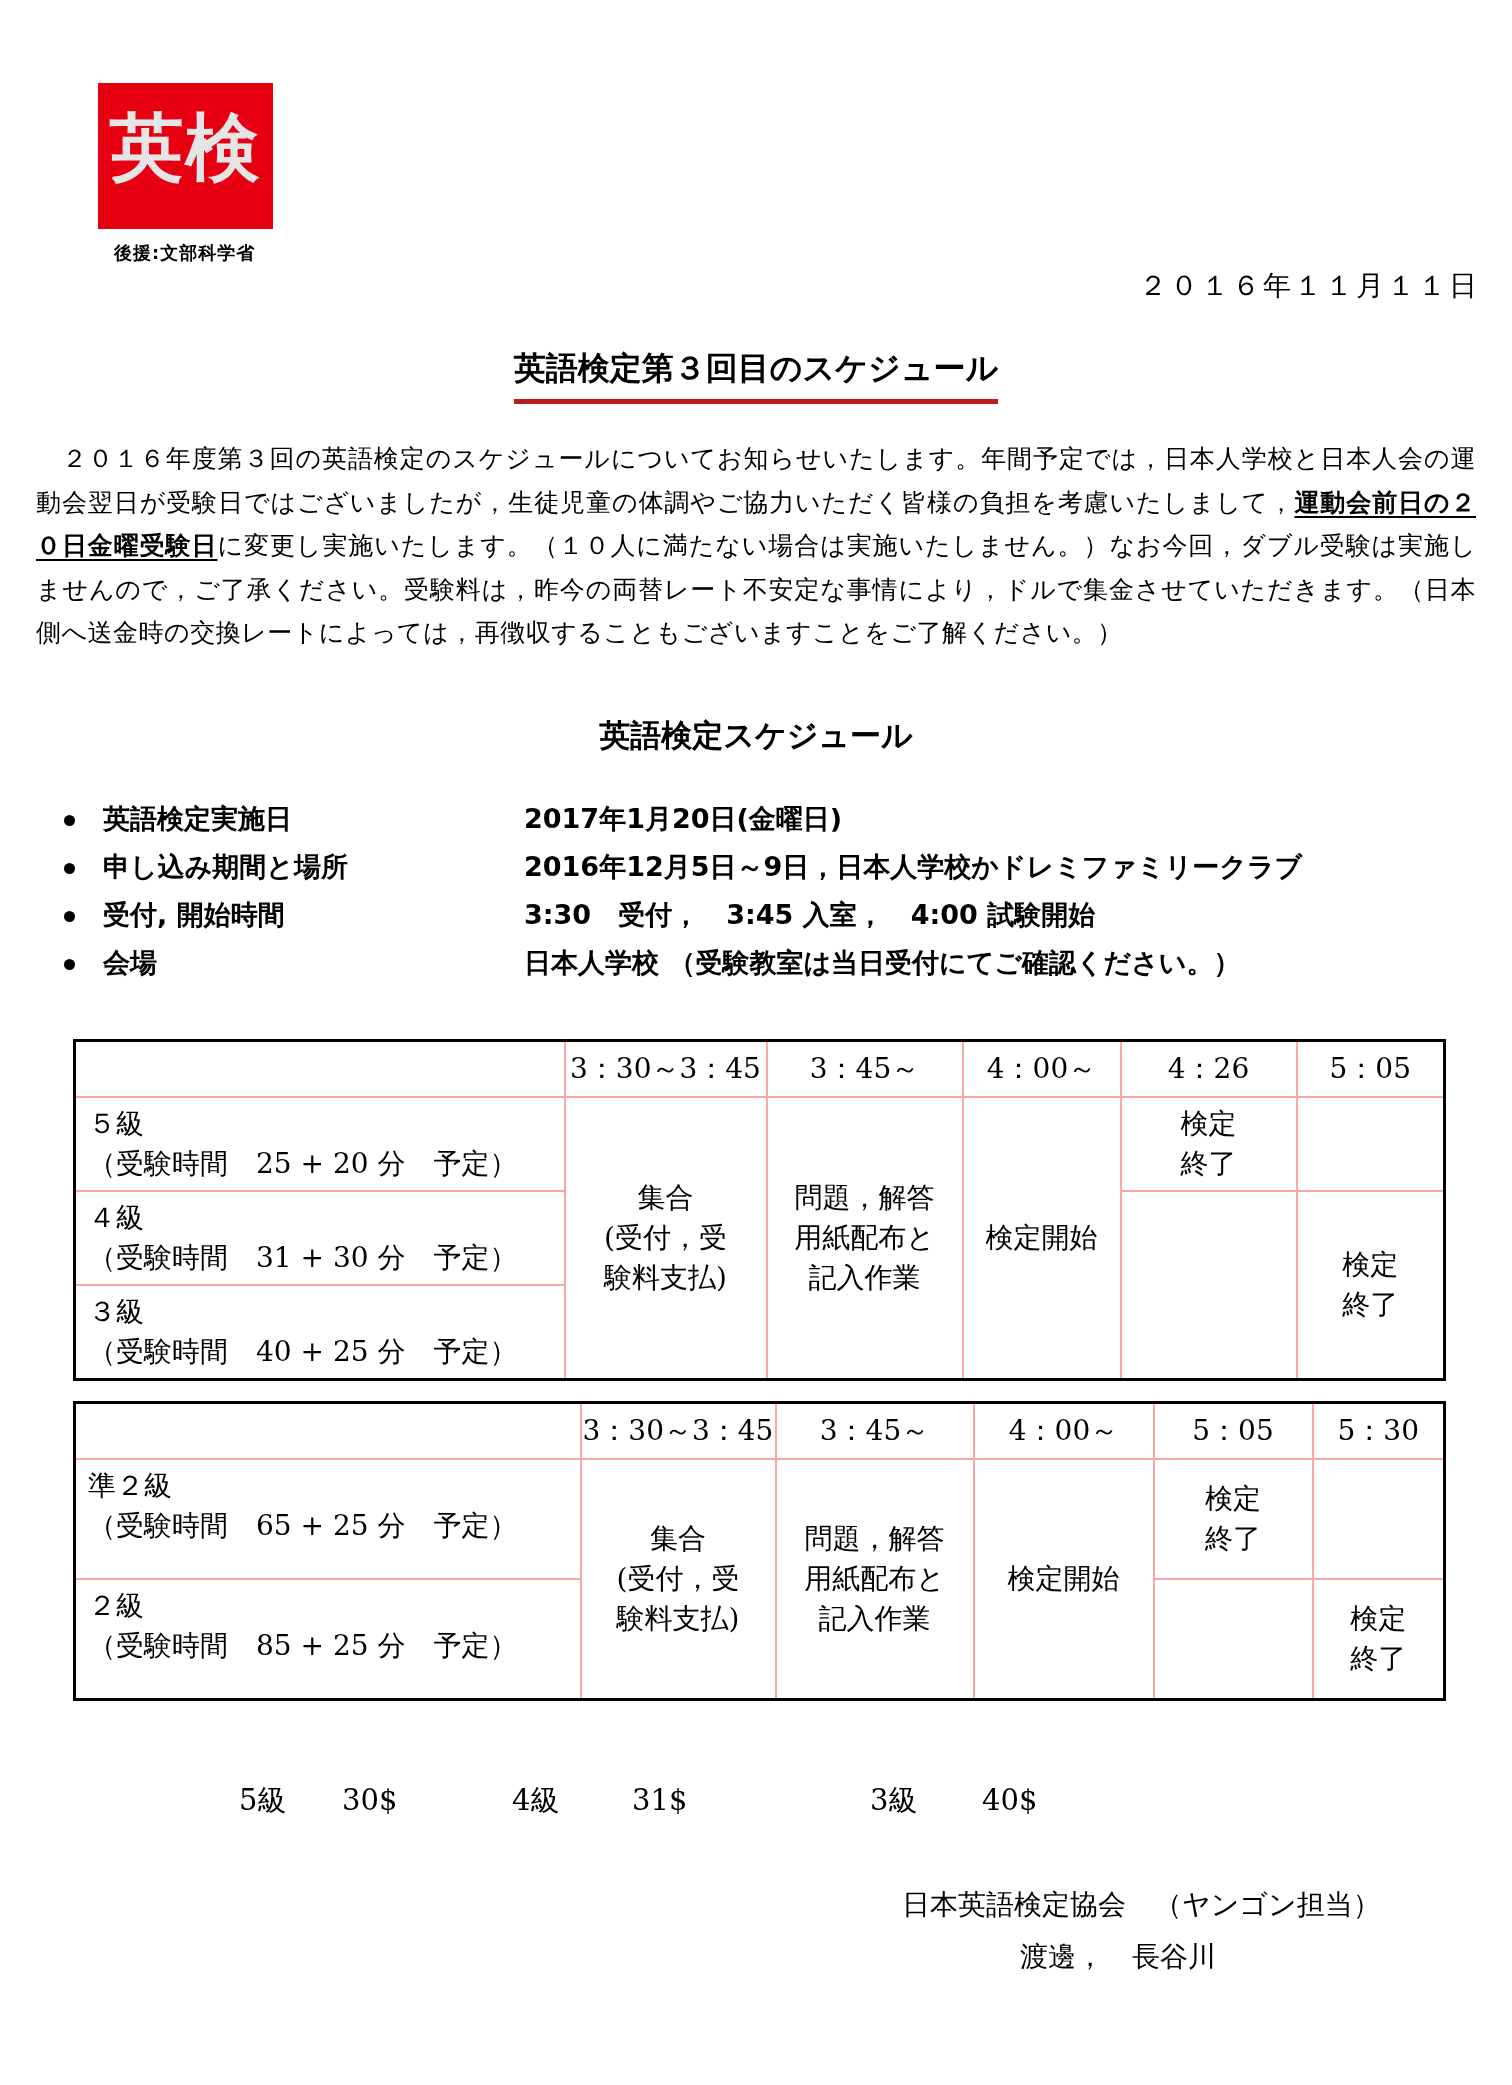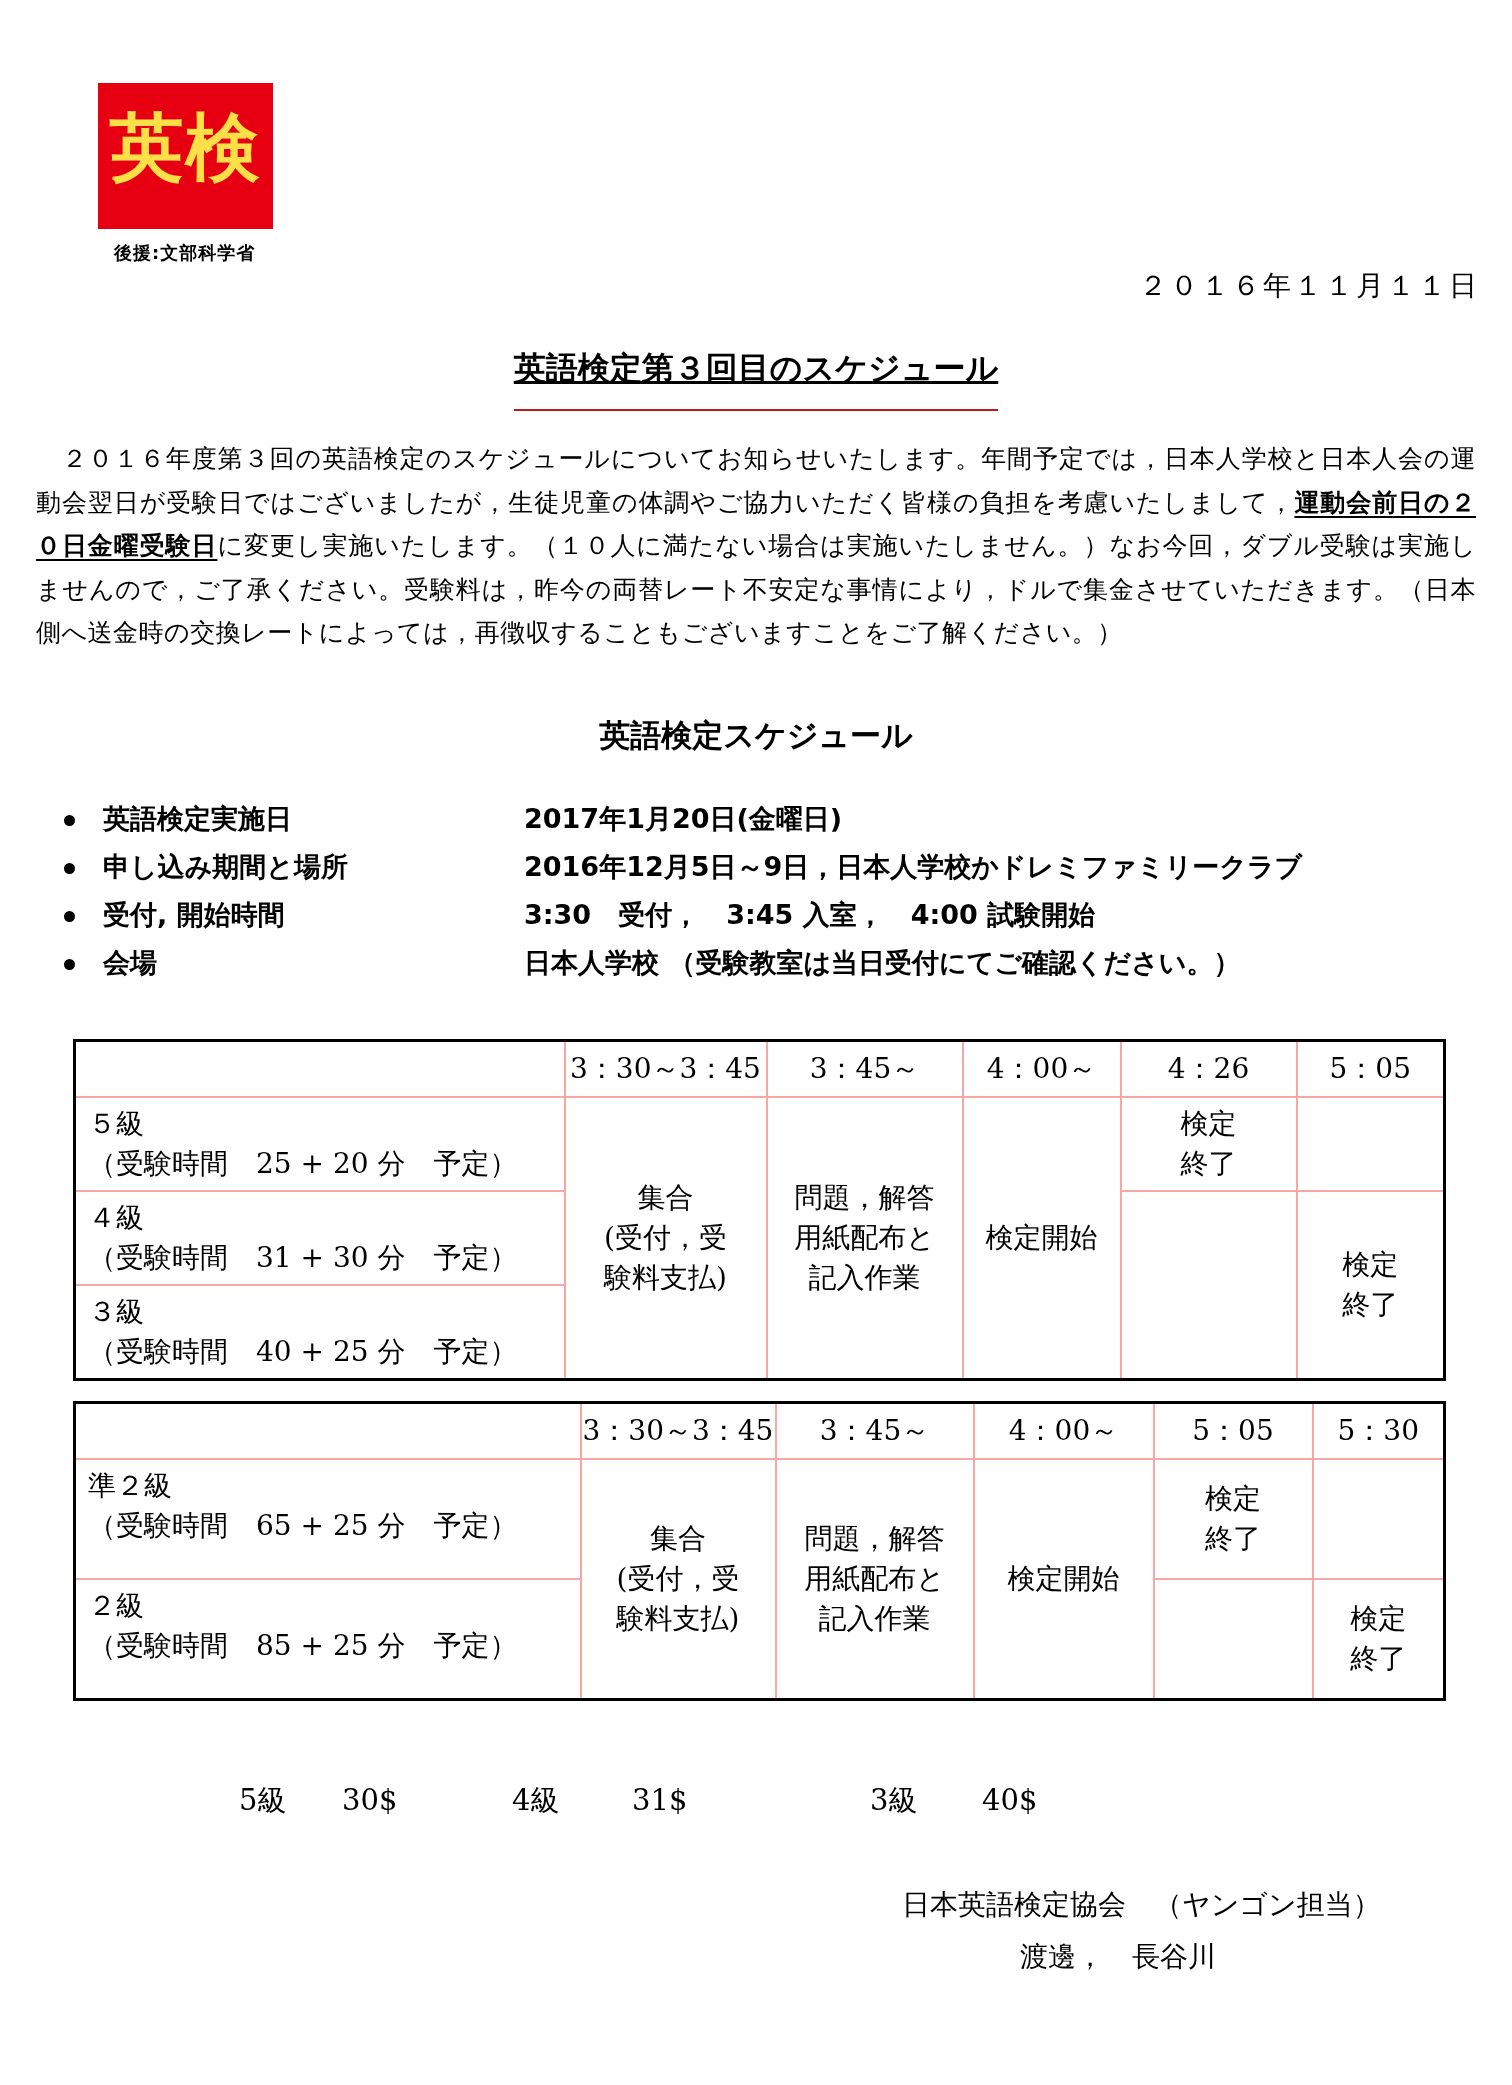--- a/index.html
+++ b/index.html
@@ -6,33 +6,33 @@
   .page{
     position:relative;width:1512px;height:2085px;background:#ffffff;color:#000;
     font-family:"DejaVu Serif","Liberation Serif",serif;overflow:hidden;
   }
   
   .logo{
     margin:83px 0 0 98px;width:175px;height:146px;background:#e60012;
     display:flex;align-items:center;justify-content:center;
   }
   .logo span{
-    color:#fde047;font-family:"DejaVu Sans","Liberation Sans",sans-serif;
+    color:#e5e5e5;font-family:"DejaVu Sans","Liberation Sans",sans-serif;
     font-weight:bold;font-size:74px;letter-spacing:2px;margin-top:-14px;
   }
   .logo-caption{
     margin:12px 0 0 114px;
     font-family:"DejaVu Sans","Liberation Sans",sans-serif;
     font-weight:bold;font-size:18px;letter-spacing:1px;
   }
   
   .date-line{margin-top:2px;text-align:right;padding-right:32px;font-size:28px;letter-spacing:3px;}
   
   .doc-title{margin:42px 0 0 0;text-align:center;font-size:32px;font-weight:bold;}
-  .doc-title span{border-bottom:2px solid #b91c1c;padding-bottom:22px;text-decoration:underline;}
+  .doc-title span{border-bottom:5px solid #b91c1c;padding-bottom:12px;}
   
   .intro{
     margin:46px 36px 0 36px;font-size:25px;line-height:43.5px;letter-spacing:0.5px;
     text-align:justify;text-justify:inter-ideograph;
   }
   .emph{
     font-family:"DejaVu Sans","Liberation Sans",sans-serif;
     font-weight:bold;text-decoration:underline;text-underline-offset:5px;
   }
   

